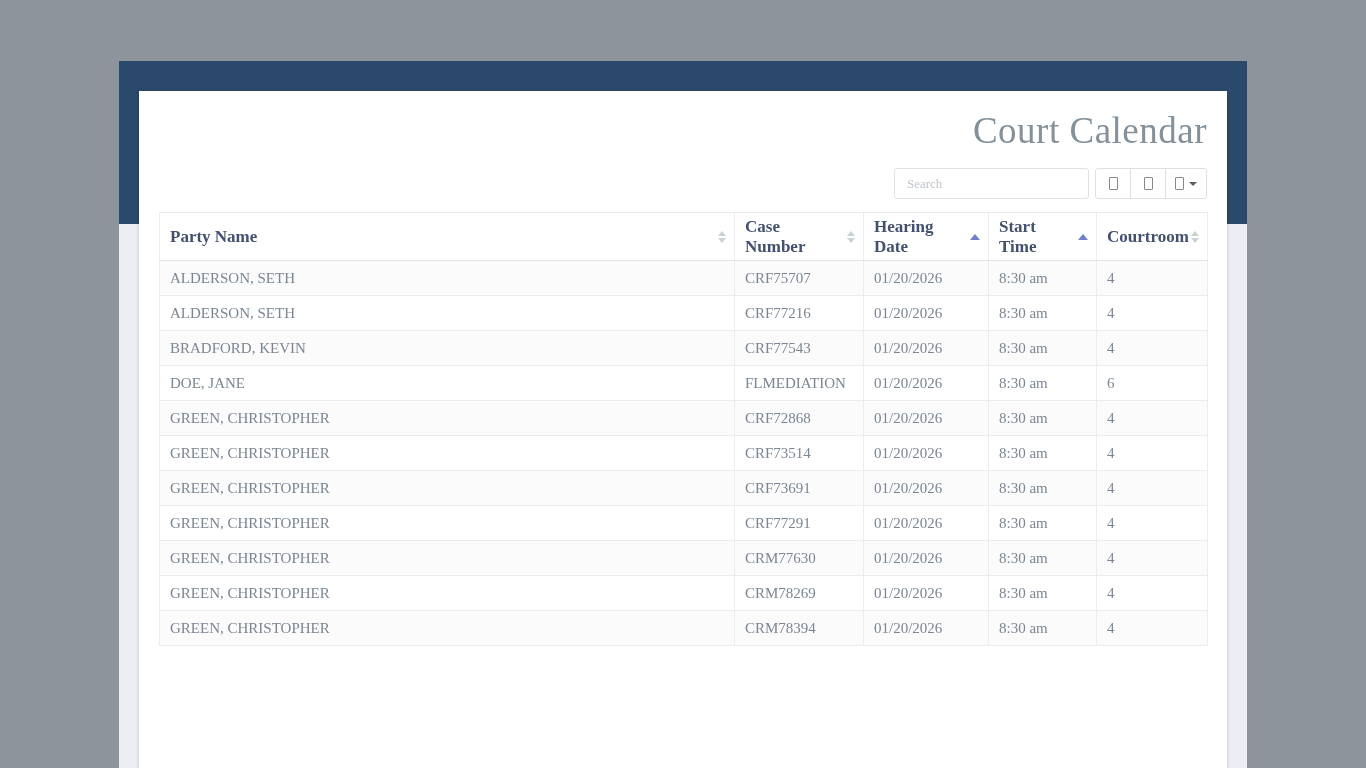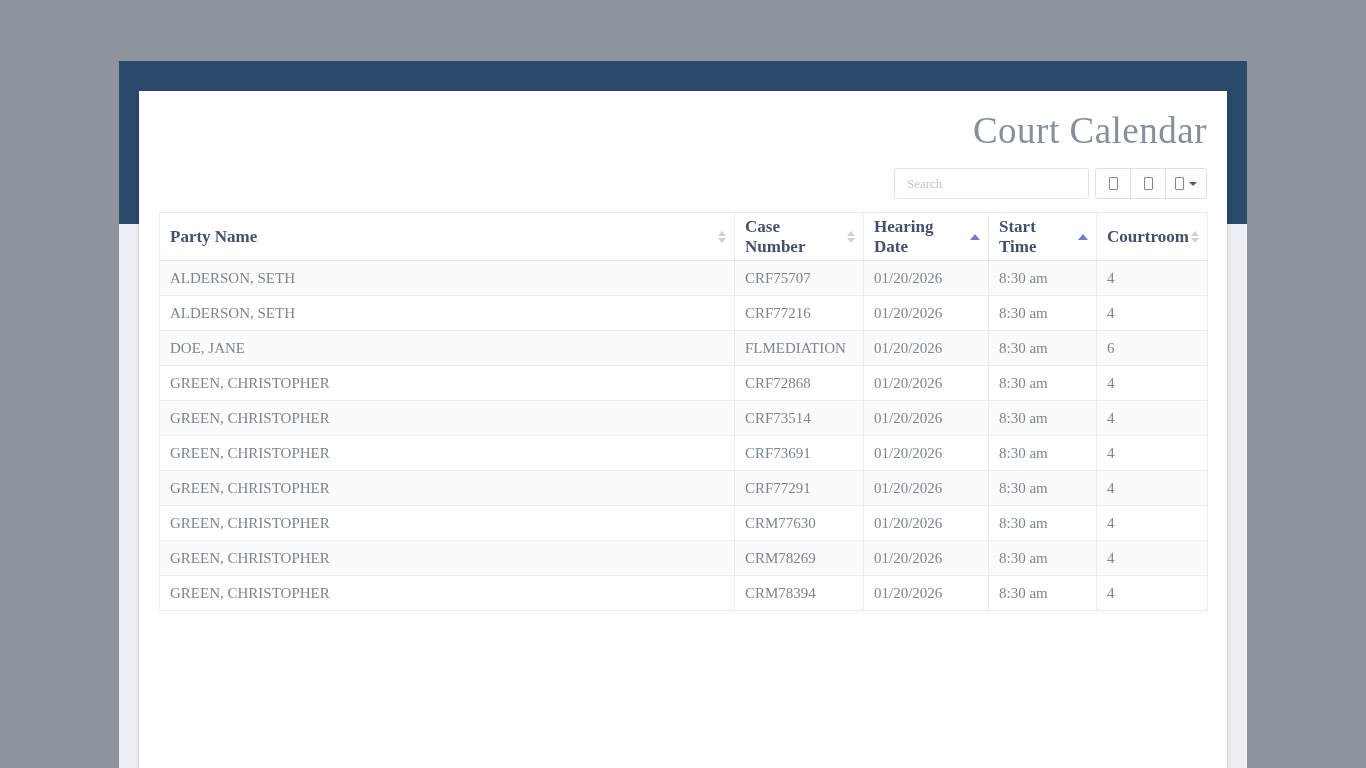--- a/index.html
+++ b/index.html
@@ -147,20 +147,27 @@
             <td>4</td>
           </tr>
           <tr>
             <td>ALDERSON, SETH</td>
             <td>CRF77216</td>
             <td>01/20/2026</td>
             <td>8:30 am</td>
             <td>4</td>
           </tr>
           <tr>
+            <td>BRADFORD, KEVIN</td>
+            <td>CRF77543</td>
+            <td>01/20/2026</td>
+            <td>8:30 am</td>
+            <td>4</td>
+          </tr>
+          <tr>
             <td>DOE, JANE</td>
             <td>FLMEDIATION</td>
             <td>01/20/2026</td>
             <td>8:30 am</td>
             <td>6</td>
           </tr>
           <tr>
             <td>GREEN, CHRISTOPHER</td>
             <td>CRF72868</td>
             <td>01/20/2026</td>

